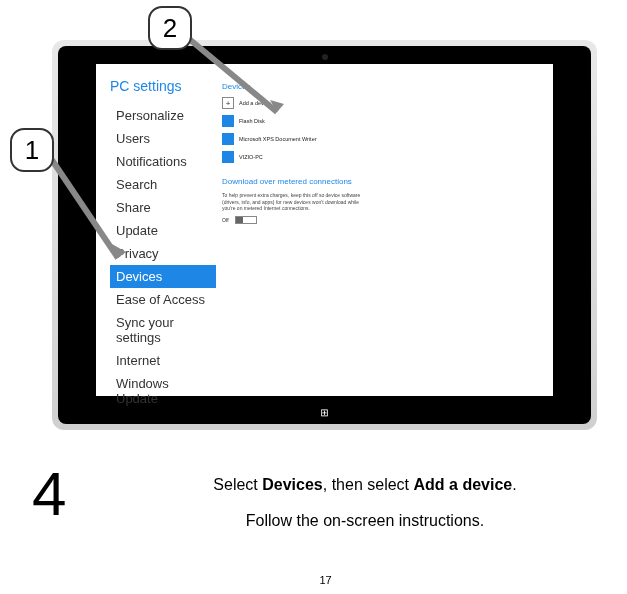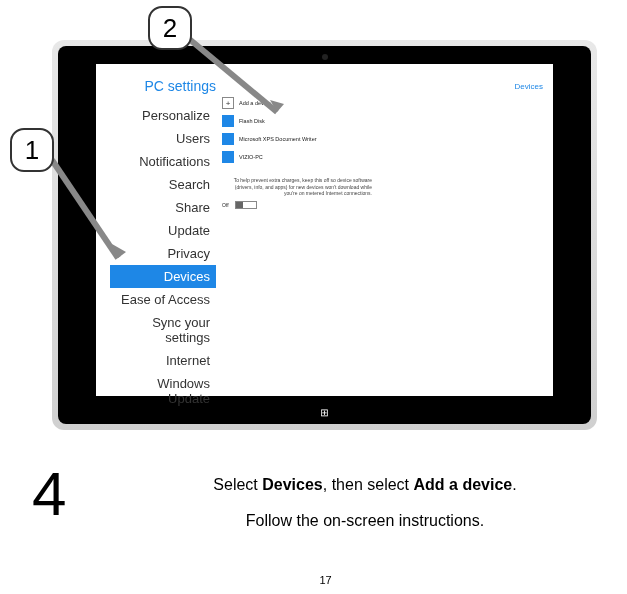--- a/index.html
+++ b/index.html
@@ -21,21 +21,20 @@
     border-radius: 12px;
     padding: 6px;
   }
   .tablet-inner {
     width: 100%;
     height: 100%;
     background: #000;
     border-radius: 8px;
     padding: 18px 38px 28px 38px;
     position: relative;
-    text-align: right;
   }
   .camera {
     position: absolute;
     top: 8px; left: 50%; transform: translateX(-50%);
     width: 6px; height: 6px; border-radius: 50%;
     background: #222;
   }
   .winbtn {
     position: absolute;
     bottom: 6px; left: 50%; transform: translateX(-50%);
@@ -189,20 +188,21 @@
             <div class="dev-row">
               <div class="dev-ic"></div>
               <span>Microsoft XPS Document Writer</span>
             </div>
             <div class="dev-row">
               <div class="dev-ic"></div>
               <span>VIZIO-PC</span>
             </div>
           </div>
         <div class="sec2">
+          <div class="sec-title">Download over metered connections</div>
           <div class="help">To help prevent extra charges, keep this off so device software (drivers, info, and apps) for new devices won't download while you're on metered Internet connections.</div>
           <div class="toggle-row">
             <span>Off</span>
             <div class="toggle"></div>
           </div>
         </div>
       </div>
     </div>
     <div class="winbtn">⊞</div>
   </div>

